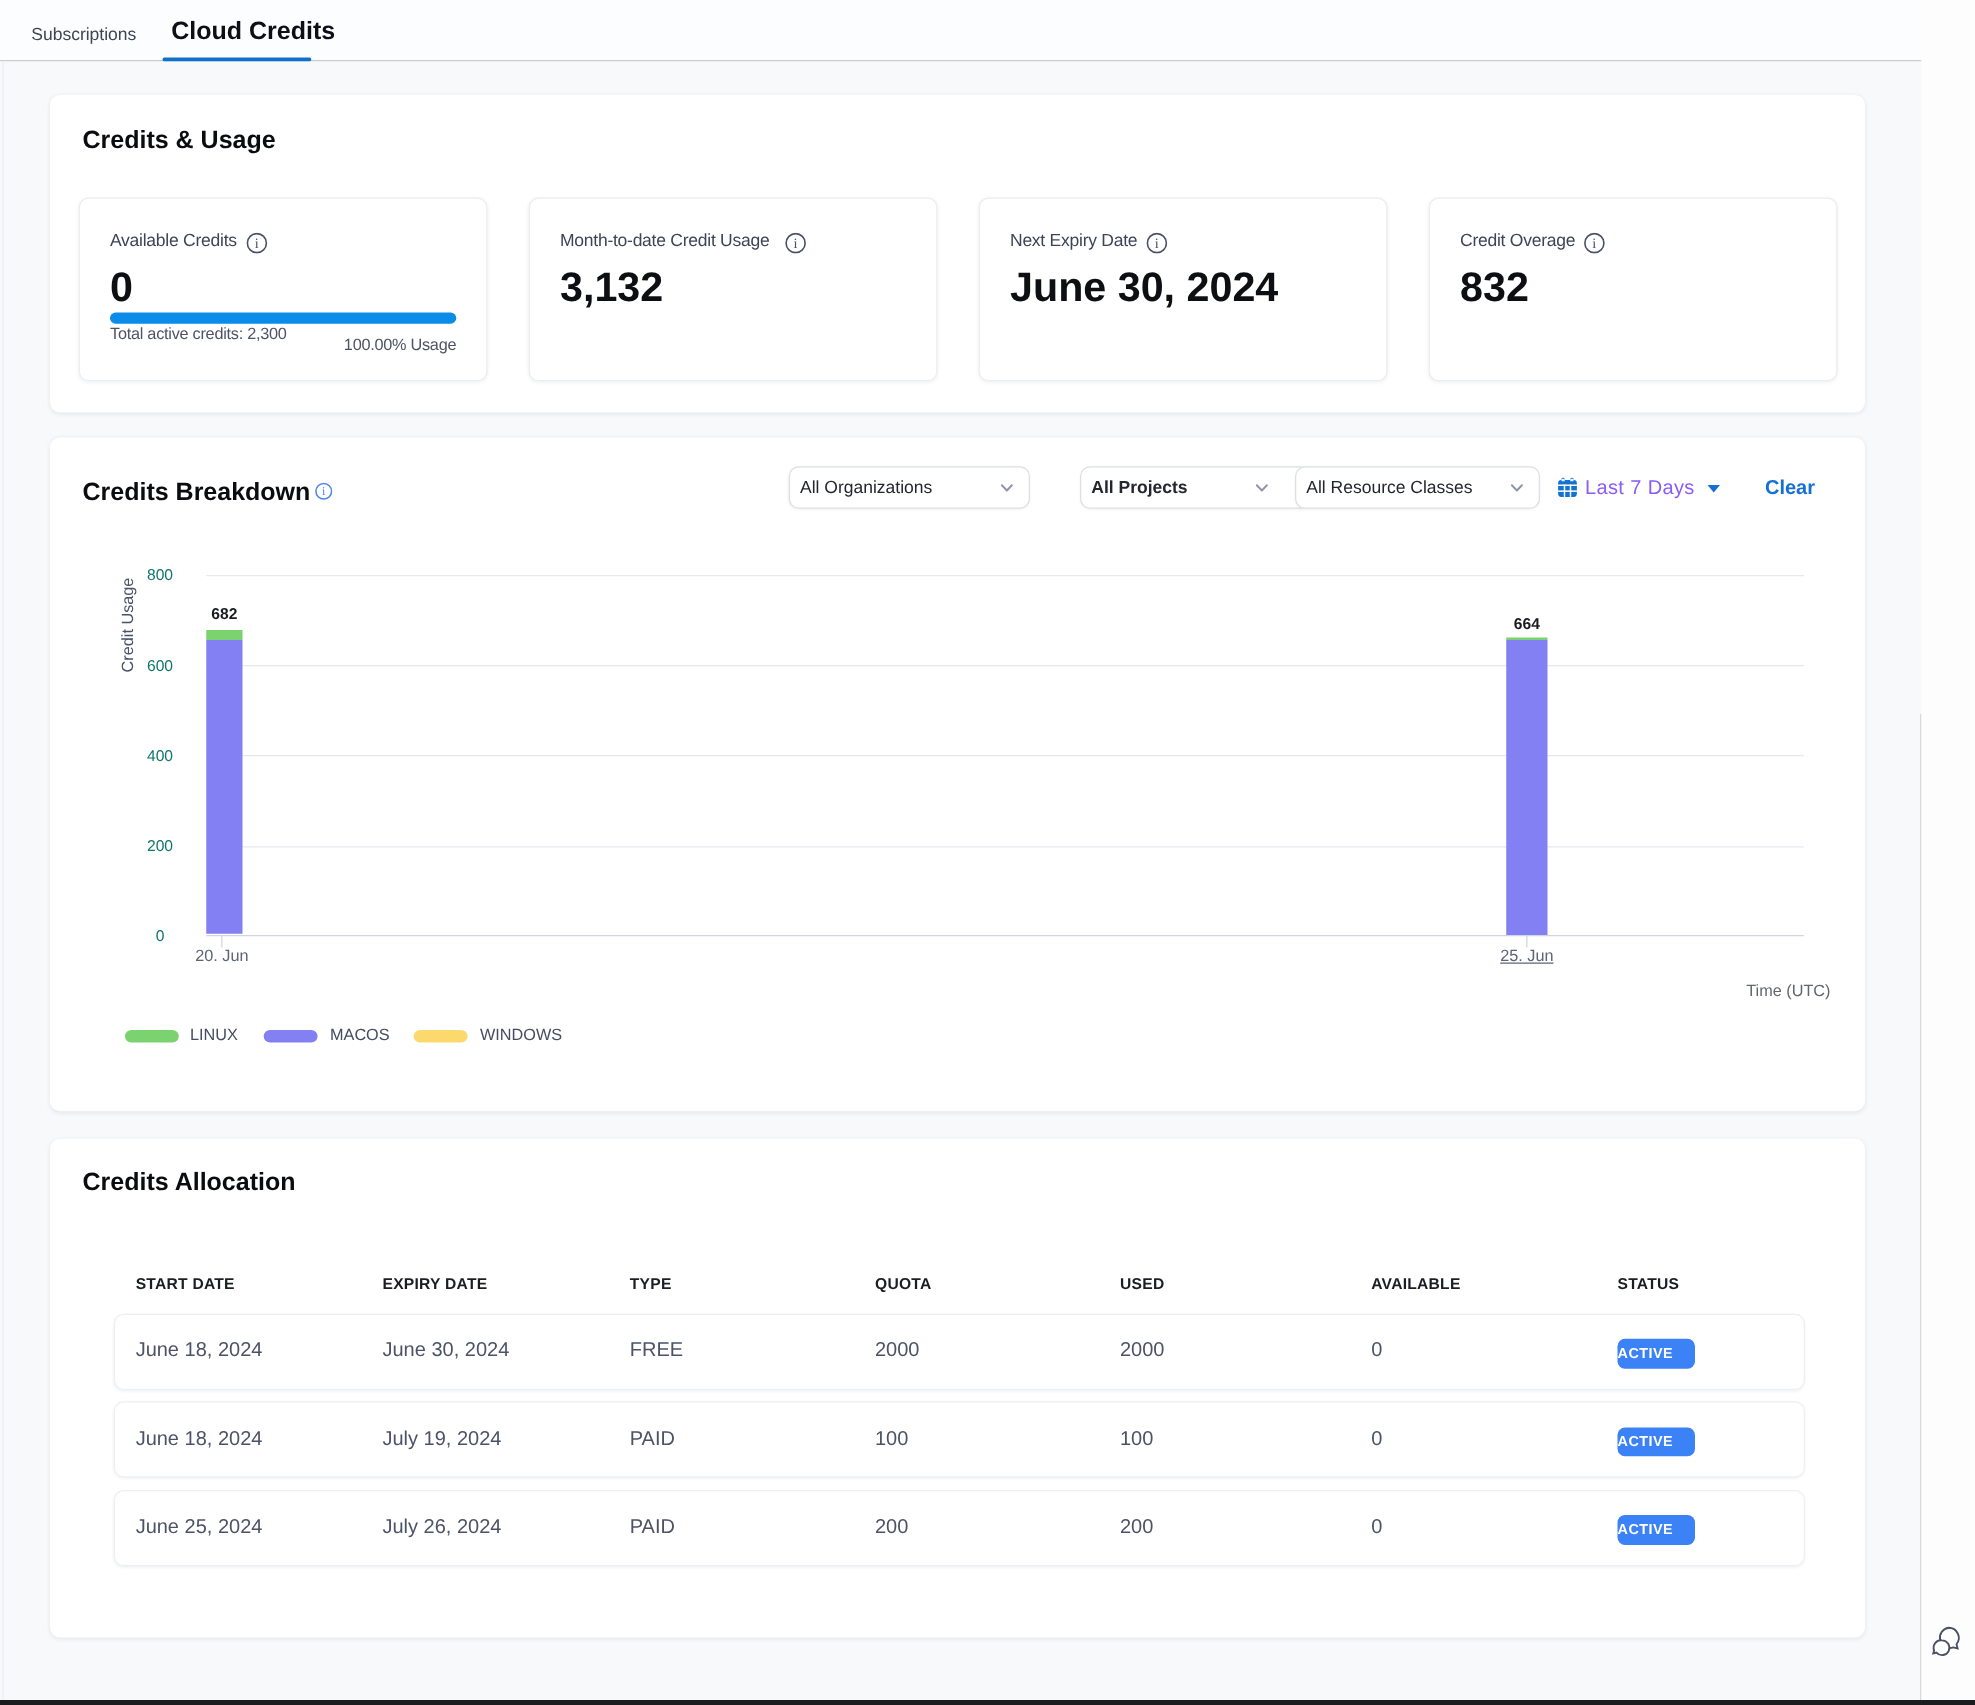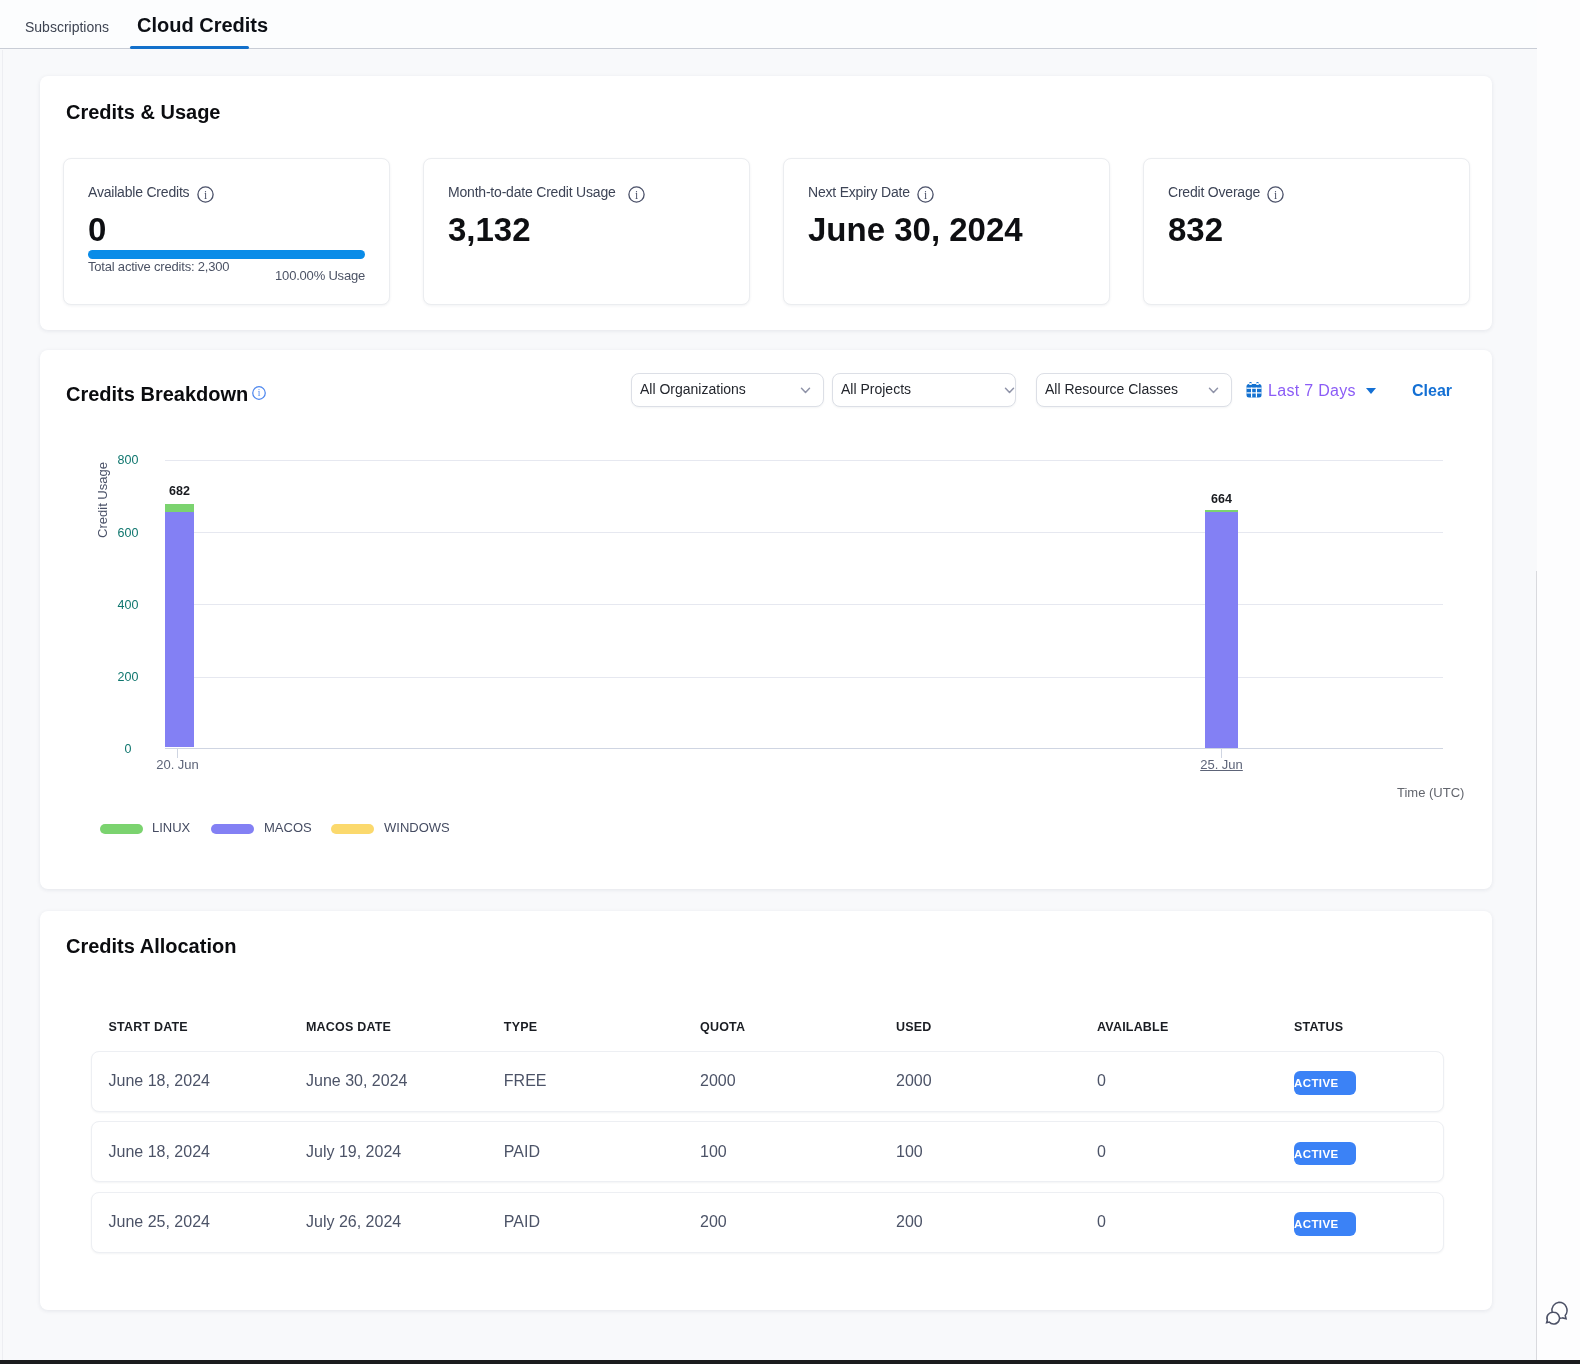--- a/index.html
+++ b/index.html
@@ -85,21 +85,21 @@
 <div class="val" style="left:1168px;top:213.1px;">832</div>
 
 <div class="card" style="left:40px;top:350px;width:1452px;height:539px;"></div>
 <div class="h2" style="left:66px;top:383.6px;">Credits Breakdown</div>
 <svg class="abs" style="left:252px;top:385.5px;" width="14" height="14" viewBox="0 0 17 17">
     <circle cx="8.5" cy="8.5" r="7.6" fill="none" stroke="#4c86ee" stroke-width="1.5"></circle>
     <text x="8.5" y="12.6" font-family="Liberation Serif" font-size="11.5" fill="#4c86ee" text-anchor="middle">i</text>
   </svg>
 
 <div class="sel" style="left:631px;width:193px;">All Organizations</div>
-<div class="sel" style="left:832px;width:184px;">All Projects</div>
+<div class="sel" style="left:864px;width:184px;font-weight:bold;">All Projects</div>
 <div class="sel" style="left:1036px;width:196px;">All Resource Classes</div>
 <svg class="abs" style="left:799px;top:384px;" width="13" height="13" viewBox="0 0 13 13" fill="none">
     <path d="M2.5 4.2 L6.5 8.4 L10.5 4.2" stroke="#8f93a8" stroke-width="1.5" stroke-linecap="round" stroke-linejoin="round"></path>
   </svg>
 <svg class="abs" style="left:1003px;top:384px;" width="13" height="13" viewBox="0 0 13 13" fill="none">
     <path d="M2.5 4.2 L6.5 8.4 L10.5 4.2" stroke="#8f93a8" stroke-width="1.5" stroke-linecap="round" stroke-linejoin="round"></path>
   </svg>
 <svg class="abs" style="left:1207px;top:384px;" width="13" height="13" viewBox="0 0 13 13" fill="none">
     <path d="M2.5 4.2 L6.5 8.4 L10.5 4.2" stroke="#8f93a8" stroke-width="1.5" stroke-linecap="round" stroke-linejoin="round"></path>
   </svg>
@@ -151,21 +151,21 @@
 <div class="leg" style="left:152px;">LINUX</div>
 <div class="pill" style="left:211px;background:#8380f4;"></div>
 <div class="leg" style="left:264px;">MACOS</div>
 <div class="pill" style="left:331px;background:#fbd96d;"></div>
 <div class="leg" style="left:384px;">WINDOWS</div>
 
 <div class="card" style="left:40px;top:911px;width:1452px;height:399px;"></div>
 <div class="h2" style="left:66px;top:935.8px;">Credits Allocation</div>
 
 <div class="th" style="left:108.5px;">START DATE</div>
-<div class="th" style="left:306px;">MACOS DATE</div>
+<div class="th" style="left:306px;">EXPIRY DATE</div>
 <div class="th" style="left:503.8px;">TYPE</div>
 <div class="th" style="left:700px;">QUOTA</div>
 <div class="th" style="left:896px;">USED</div>
 <div class="th" style="left:1097px;">AVAILABLE</div>
 <div class="th" style="left:1294px;">STATUS</div>
 
 <div class="row" style="top:1050.5px;"></div>
 <div class="row" style="top:1121px;"></div>
 <div class="row" style="top:1191.5px;"></div>
 

